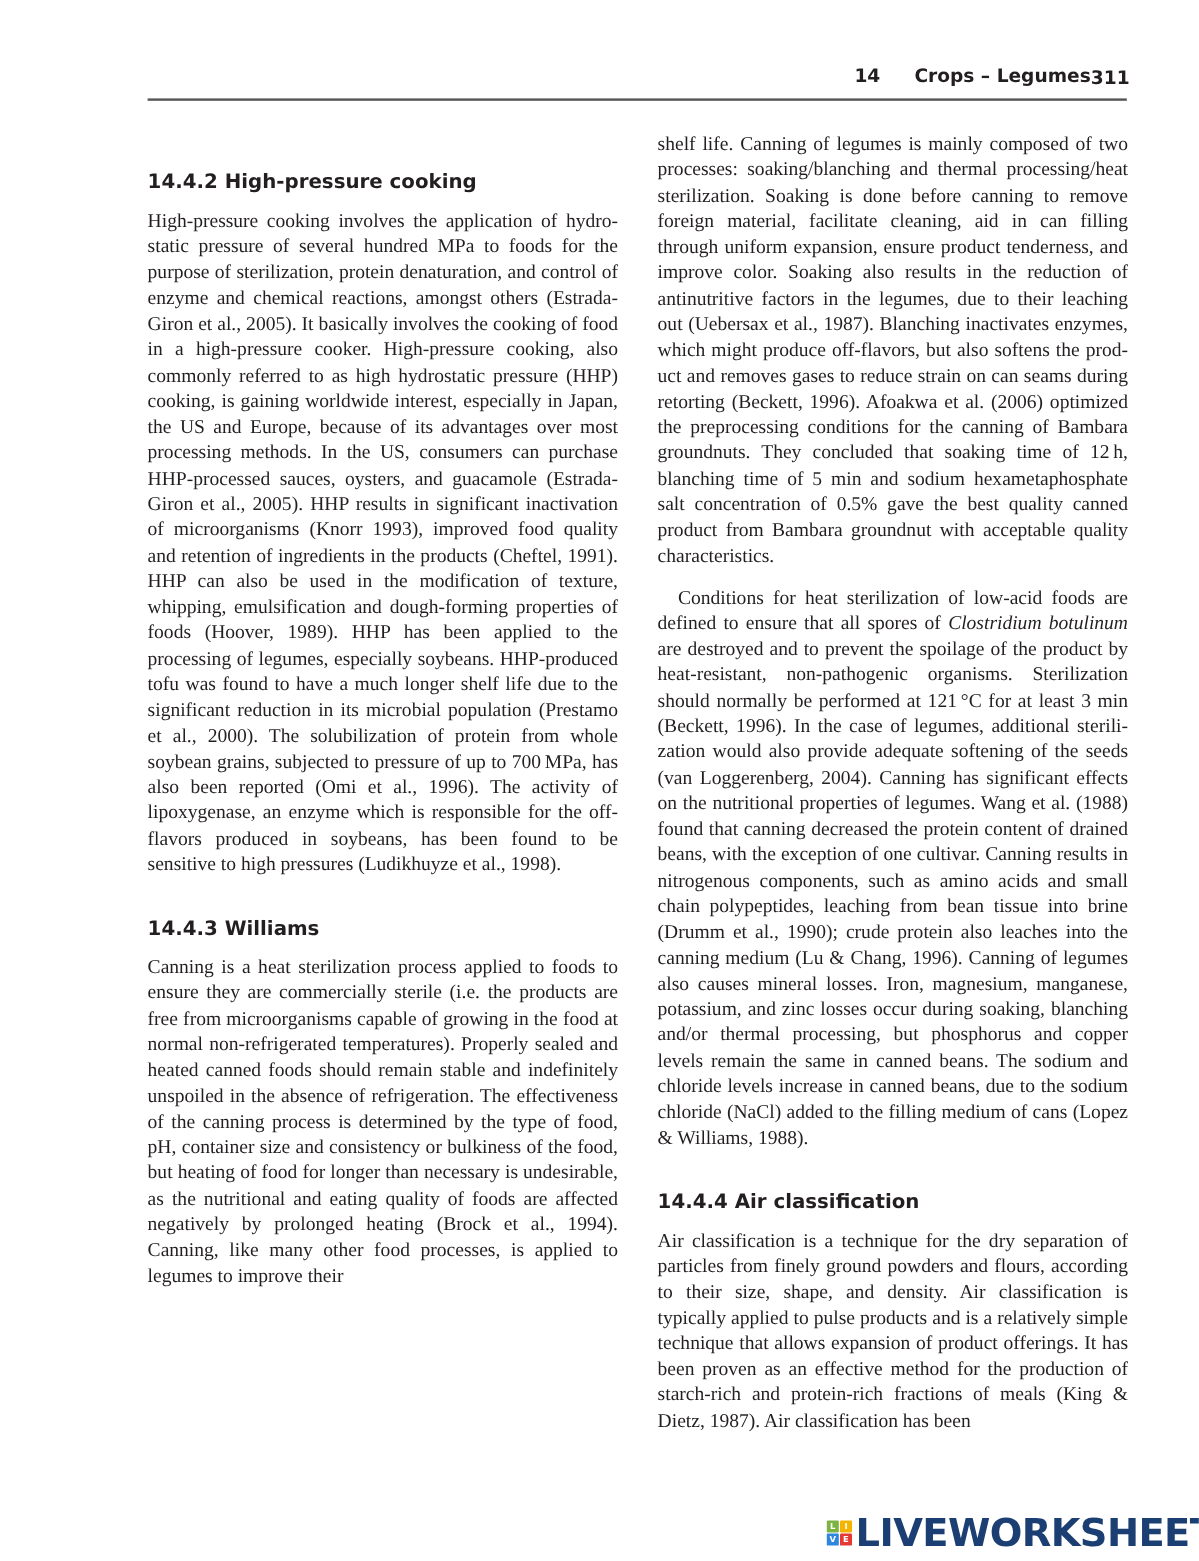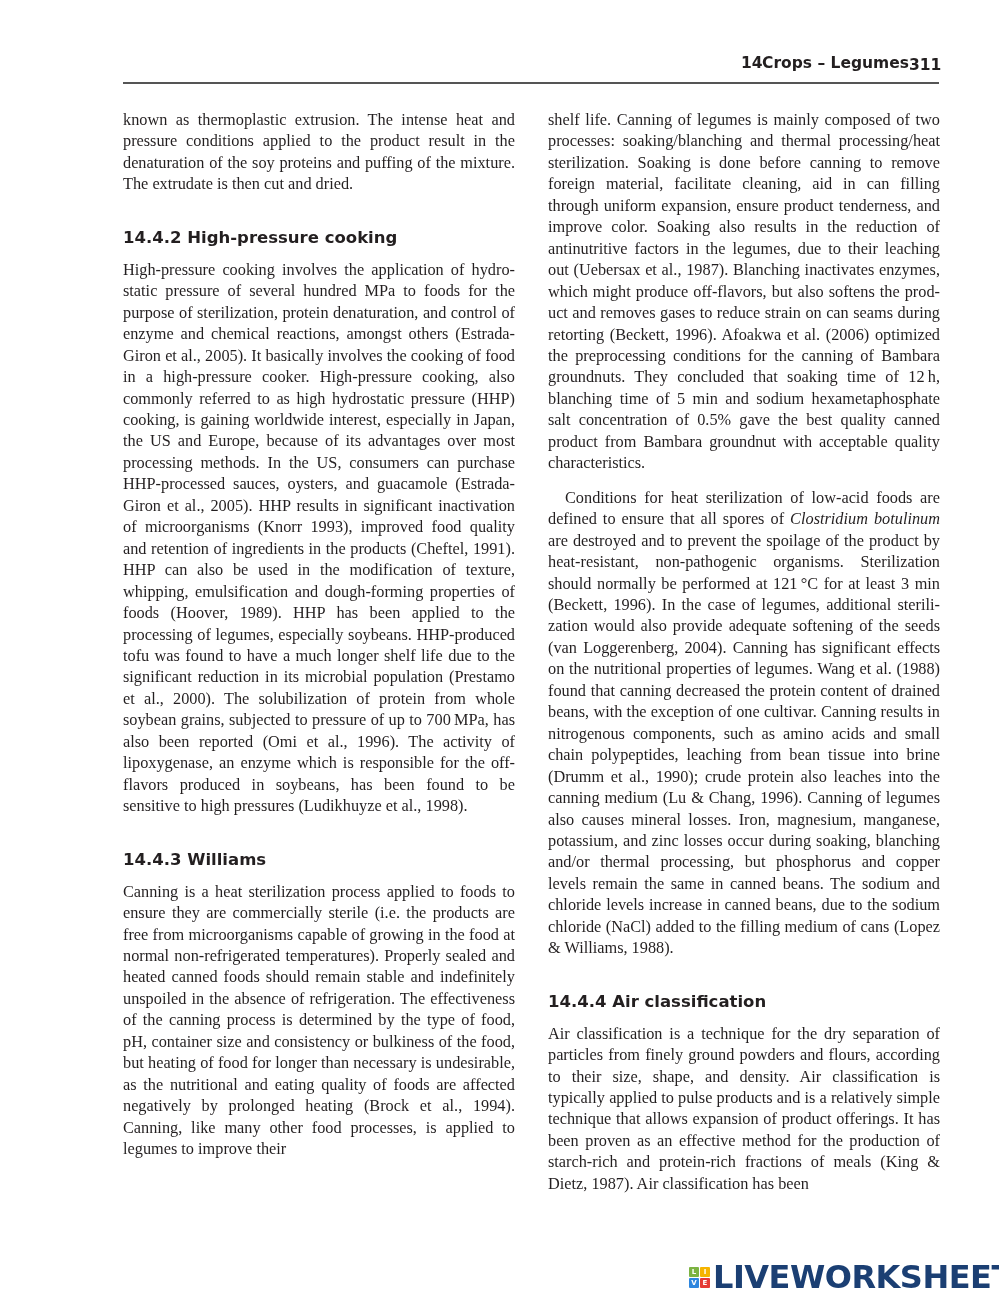--- a/index.html
+++ b/index.html
@@ -1,21 +1,21 @@
 <!DOCTYPE html>
 <html><head>
 <meta charset="utf-8">
 <style>
   html, body { margin: 0; padding: 0; background: #ffffff; }
   body { width: 999px; height: 1301px; position: relative; overflow: hidden; color: #231f20; }
   .running-head {
     position: absolute; left: 0; right: 0; top: 52px; height: 24px;
     font-family: "DejaVu Sans", sans-serif; font-weight: bold; font-size: 15.5px;
   }
-  .running-head .chap { position: absolute; left: 741px; top: 2px; }
+  .running-head .chap { position: absolute; left: 712px; top: 2px; }
   .running-head .title { position: absolute; left: 762px; top: 2px; }
   .running-head .page { position: absolute; left: 909px; top: 4px; }
   .head-rule { position: absolute; left: 123px; top: 82px; width: 816px; height: 2px; background: #555; }
 
   .col { position: absolute; width: 392px; font-family: "Liberation Serif", serif;
     font-size: 16.3px; line-height: 21.45px; text-align: justify; hyphens: manual; }
   .col-left { left: 123px; top: 109px; }
   .col-right { left: 548px; top: 109px; }
   .col p { margin: 0; }
   .col p.indent { text-indent: 17px; margin-top: 13px; }
@@ -36,21 +36,20 @@
 <body>
 
 <div class="running-head">
   <span class="chap">14</span>
   <span class="title">Crops – Legumes</span>
   <span class="page">311</span>
 </div>
 <div class="head-rule"></div>
 
 <div class="col col-left">
-  <p>known as thermoplastic extrusion. The intense heat and pressure conditions applied to the product result in the denaturation of the soy proteins and puffing of the mixture. The extrudate is then cut and dried.</p>
   <div class="gap"></div>
   <h2>14.4.2  High-pressure cooking</h2>
   <div class="hgap"></div>
   <p>High-pressure cooking involves the application of hydro­static pressure of several hundred MPa to foods for the purpose of sterilization, protein denaturation, and control of enzyme and chemical reactions, amongst others (Estrada-Giron et al., 2005). It basically involves the cook­ing of food in a high-pressure cooker. High-pressure cooking, also commonly referred to as high hydrostatic pressure (HHP) cooking, is gaining worldwide interest, especially in Japan, the US and Europe, because of its advantages over most processing methods. In the US, consumers can purchase HHP-processed sauces, oysters, and guacamole (Estrada-Giron et al., 2005). HHP results in significant inactivation of microorganisms (Knorr 1993), improved food quality and retention of ingredients in the products (Cheftel, 1991). HHP can also be used in the modification of texture, whipping, emulsification and dough-forming properties of foods (Hoover, 1989). HHP has been applied to the processing of legumes, especially soybeans. HHP-produced tofu was found to have a much longer shelf life due to the significant reduction in its microbial population (Prestamo et al., 2000). The solubi­lization of protein from whole soybean grains, subjected to pressure of up to 700 MPa, has also been reported (Omi et al., 1996). The activity of lipoxygenase, an enzyme which is responsible for the off-flavors produced in soybeans, has been found to be sensitive to high pressures (Ludikhuyze et al., 1998).</p>
   <div class="gap"></div>
   <h2>14.4.3  Williams</h2>
   <div class="hgap"></div>
   <p>Canning is a heat sterilization process applied to foods to ensure they are commercially sterile (i.e. the products are free from microorganisms capable of growing in the food at normal non-refrigerated temperatures). Properly sealed and heated canned foods should remain stable and indefinitely unspoiled in the absence of refrigeration. The effectiveness of the canning process is determined by the type of food, pH, container size and consistency or bulkiness of the food, but heating of food for longer than necessary is undesirable, as the nutritional and eating quality of foods are affected negatively by prolonged heating (Brock et al., 1994). Canning, like many other food processes, is applied to legumes to improve their</p>
 </div>
 

